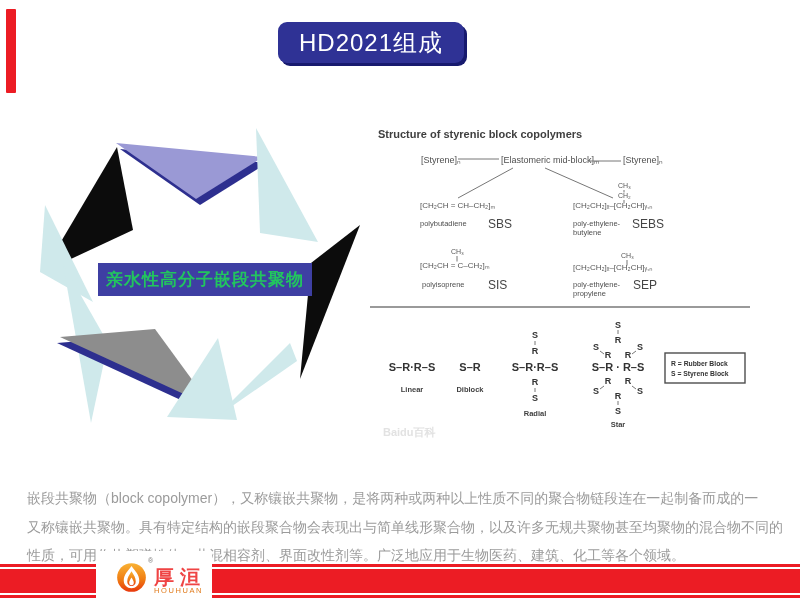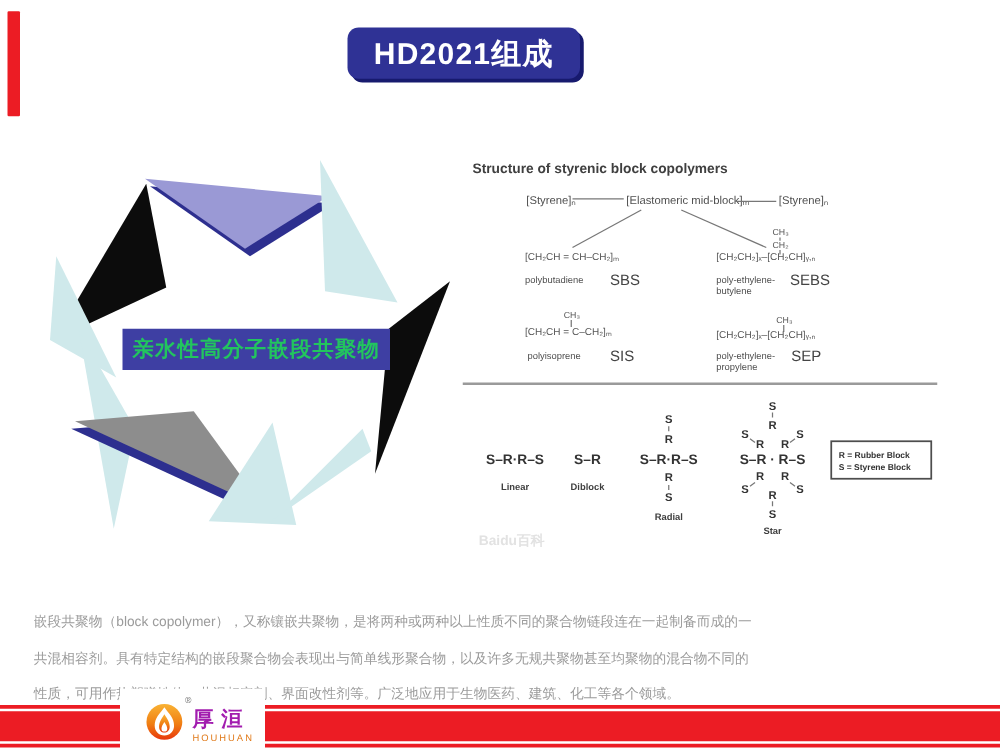--- a/index.html
+++ b/index.html
@@ -5,21 +5,21 @@
   html,body{margin:0;padding:0;background:#ffffff;}
   .page{position:relative;width:800px;height:604px;background:#ffffff;overflow:hidden;
         font-family:"Liberation Sans",sans-serif;}
 
   
   .red-accent{position:absolute;left:6px;top:9px;width:10px;height:84px;background:#ec1c24;border-radius:1px;}
 
   
   .title-banner{position:absolute;left:278px;top:22px;width:186px;height:41px;background:#2f3295;
     border-radius:9px;box-shadow:3px 3px 0 #171a6e;display:flex;align-items:center;justify-content:center;
-    color:#ffffff;font-size:24px;font-weight:bold;letter-spacing:1px;}
+    color:#ffffff;font-size:24px;font-weight:normal;letter-spacing:1px;}
 
   
   .pinwheel{position:absolute;left:25px;top:113px;width:345px;height:345px;}
   .pinwheel-label{position:absolute;left:98px;top:263px;width:214px;height:33px;background:#3e3fa3;
     display:flex;align-items:center;justify-content:center;color:#22c55e;font-size:17px;font-weight:bold;
     letter-spacing:1px;}
 
   
   .chem{position:absolute;left:370px;top:126px;width:380px;height:325px;}
   .chem text{fill:#4f4f4f;font-family:"Liberation Sans",sans-serif;}
@@ -32,31 +32,31 @@
   .chem .t-struct{font-size:11px;font-weight:bold;fill:#333333;}
   .chem .t-letter{font-size:9px;font-weight:bold;fill:#333333;}
   .chem .t-arch{font-size:7.5px;font-weight:bold;fill:#3f3f3f;}
   .chem .t-legend{font-size:6.8px;font-weight:bold;fill:#333333;}
   .chem .t-mark{font-size:11px;fill:#e2e2e2;font-weight:bold;}
   .chem line{stroke:#777777;stroke-width:1;}
   .chem .divider{stroke:#9a9a9a;stroke-width:2;}
   .chem .legend-box{fill:none;stroke:#4d4d4d;stroke-width:1.4;}
 
   
-  .para{position:absolute;left:27px;top:484px;width:760px;color:#9b9b9b;font-size:11px;line-height:28.5px;}
+  .para{position:absolute;left:27px;top:484px;width:760px;color:#9b9b9b;font-size:14px;line-height:28.5px;}
   .para .ln{white-space:nowrap;}
 
   
   .foot-line-top{position:absolute;left:0;top:564px;width:800px;height:3px;background:#ec1c24;}
   .foot-band{position:absolute;left:0;top:569px;width:800px;height:24px;background:#ec1c24;}
   .foot-line-bottom{position:absolute;left:0;top:595px;width:800px;height:3px;background:#ec1c24;}
   .logo-box{position:absolute;left:96px;top:551px;width:116px;height:53px;background:#ffffff;}
   .logo-flame{position:absolute;left:20px;top:11px;width:31px;height:31px;}
   .logo-reg{position:absolute;left:52px;top:6px;font-size:7px;color:#777777;}
-  .logo-cn{position:absolute;left:58px;top:13px;font-size:17px;font-weight:bold;color:#a21caf;letter-spacing:6px;white-space:nowrap;}
+  .logo-cn{position:absolute;left:58px;top:13px;font-size:20px;font-weight:bold;color:#ef4444;letter-spacing:6px;white-space:nowrap;}
   .logo-en{position:absolute;left:58px;top:35px;font-size:7.5px;font-weight:normal;color:#e07a1a;letter-spacing:1.6px;}
 </style>
 </head>
 <body>
 
 <div class="page">
 
   <div class="red-accent"></div>
 
   <div class="title-banner">
@@ -159,21 +159,21 @@
 
     <rect class="legend-box" x="295" y="227" width="80" height="30"></rect>
     <text class="t-legend" x="301" y="240">R = Rubber  Block</text>
     <text class="t-legend" x="301" y="250">S = Styrene Block</text>
 
     <text class="t-mark" x="13" y="310">Baidu百科</text>
   </svg>
 
   <div class="para">
     <div class="ln">嵌段共聚物（block copolymer），又称镶嵌共聚物，是将两种或两种以上性质不同的聚合物链段连在一起制备而成的一</div>
-    <div class="ln">共混相容剂。具有特定结构的嵌段聚合物会表现出与简单线形聚合物，以及许多无规共聚物甚至均聚物的混合物不同的</div>
+    <div class="ln">又称镶嵌共聚物。具有特定结构的嵌段聚合物会表现出与简单线形聚合物，以及许多无规共聚物甚至均聚物的混合物不同的</div>
     <div class="ln">性质，可用作热塑弹性体、共混相容剂、界面改性剂等。广泛地应用于生物医药、建筑、化工等各个领域。</div>
   </div>
 
   <div class="foot-line-top"></div>
   <div class="foot-band"></div>
   <div class="foot-line-bottom"></div>
 
   <div class="logo-box">
     <svg class="logo-flame" viewBox="0 0 40 40">
       <defs>

